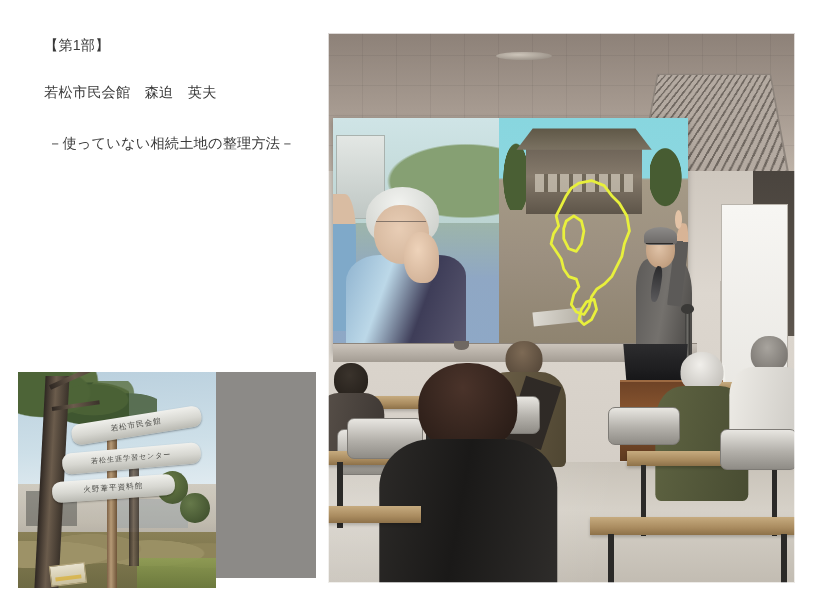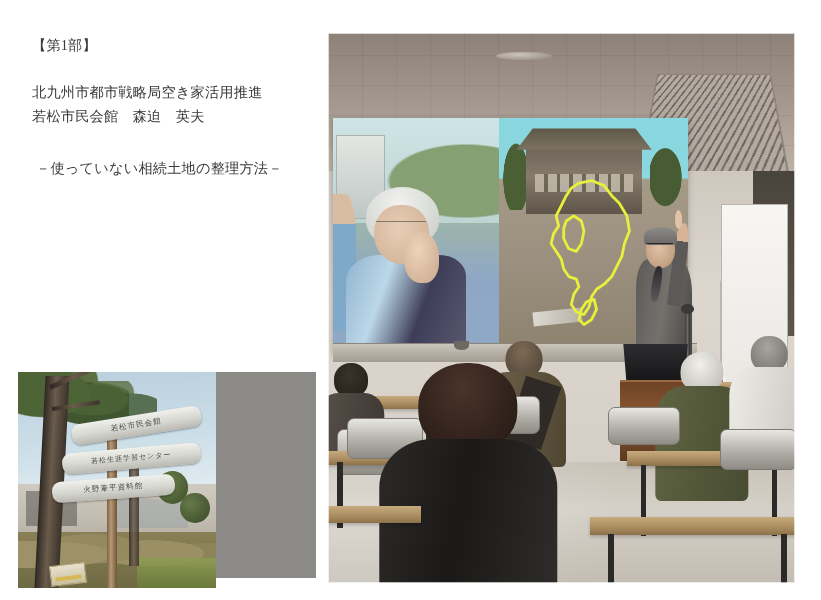--- a/index.html
+++ b/index.html
@@ -16,21 +16,21 @@
     font-family: "Liberation Sans", "DejaVu Sans", sans-serif;
   }
 
   
   #text-column {
     position: absolute;
     left: 32px;
     top: 33px;
     width: 290px;
   }
-  .text-group { margin: 0 0 0 0; font-family: Liberation Serif, serif; }
+  .text-group { margin: 0 0 0 12px; }
   .text-line {
     color: #3a3a3a;
     font-size: 14.2px;
     line-height: 24.5px;
     letter-spacing: 0.2px;
     white-space: nowrap;
   }
   .text-line.indent { padding-left: 4px; }
   .gap-sm  { height: 22px; }
   .gap-md  { height: 27px; }
@@ -470,21 +470,20 @@
 
 <div id="text-column">
 
   <div class="text-group">
     <div class="text-line">【第1部】</div>
   </div>
 
   <div class="gap-sm"></div>
 
   <div class="text-group">
-    <div class="text-line">北九州市都市戦略局空き家活用推進</div>
     <div class="text-line">若松市民会館　森迫　英夫</div>
   </div>
 
   <div class="gap-md"></div>
 
   <div class="text-group">
     <div class="text-line indent">－使っていない相続土地の整理方法－</div>
   </div>
 
   <div class="gap-sm"></div>

